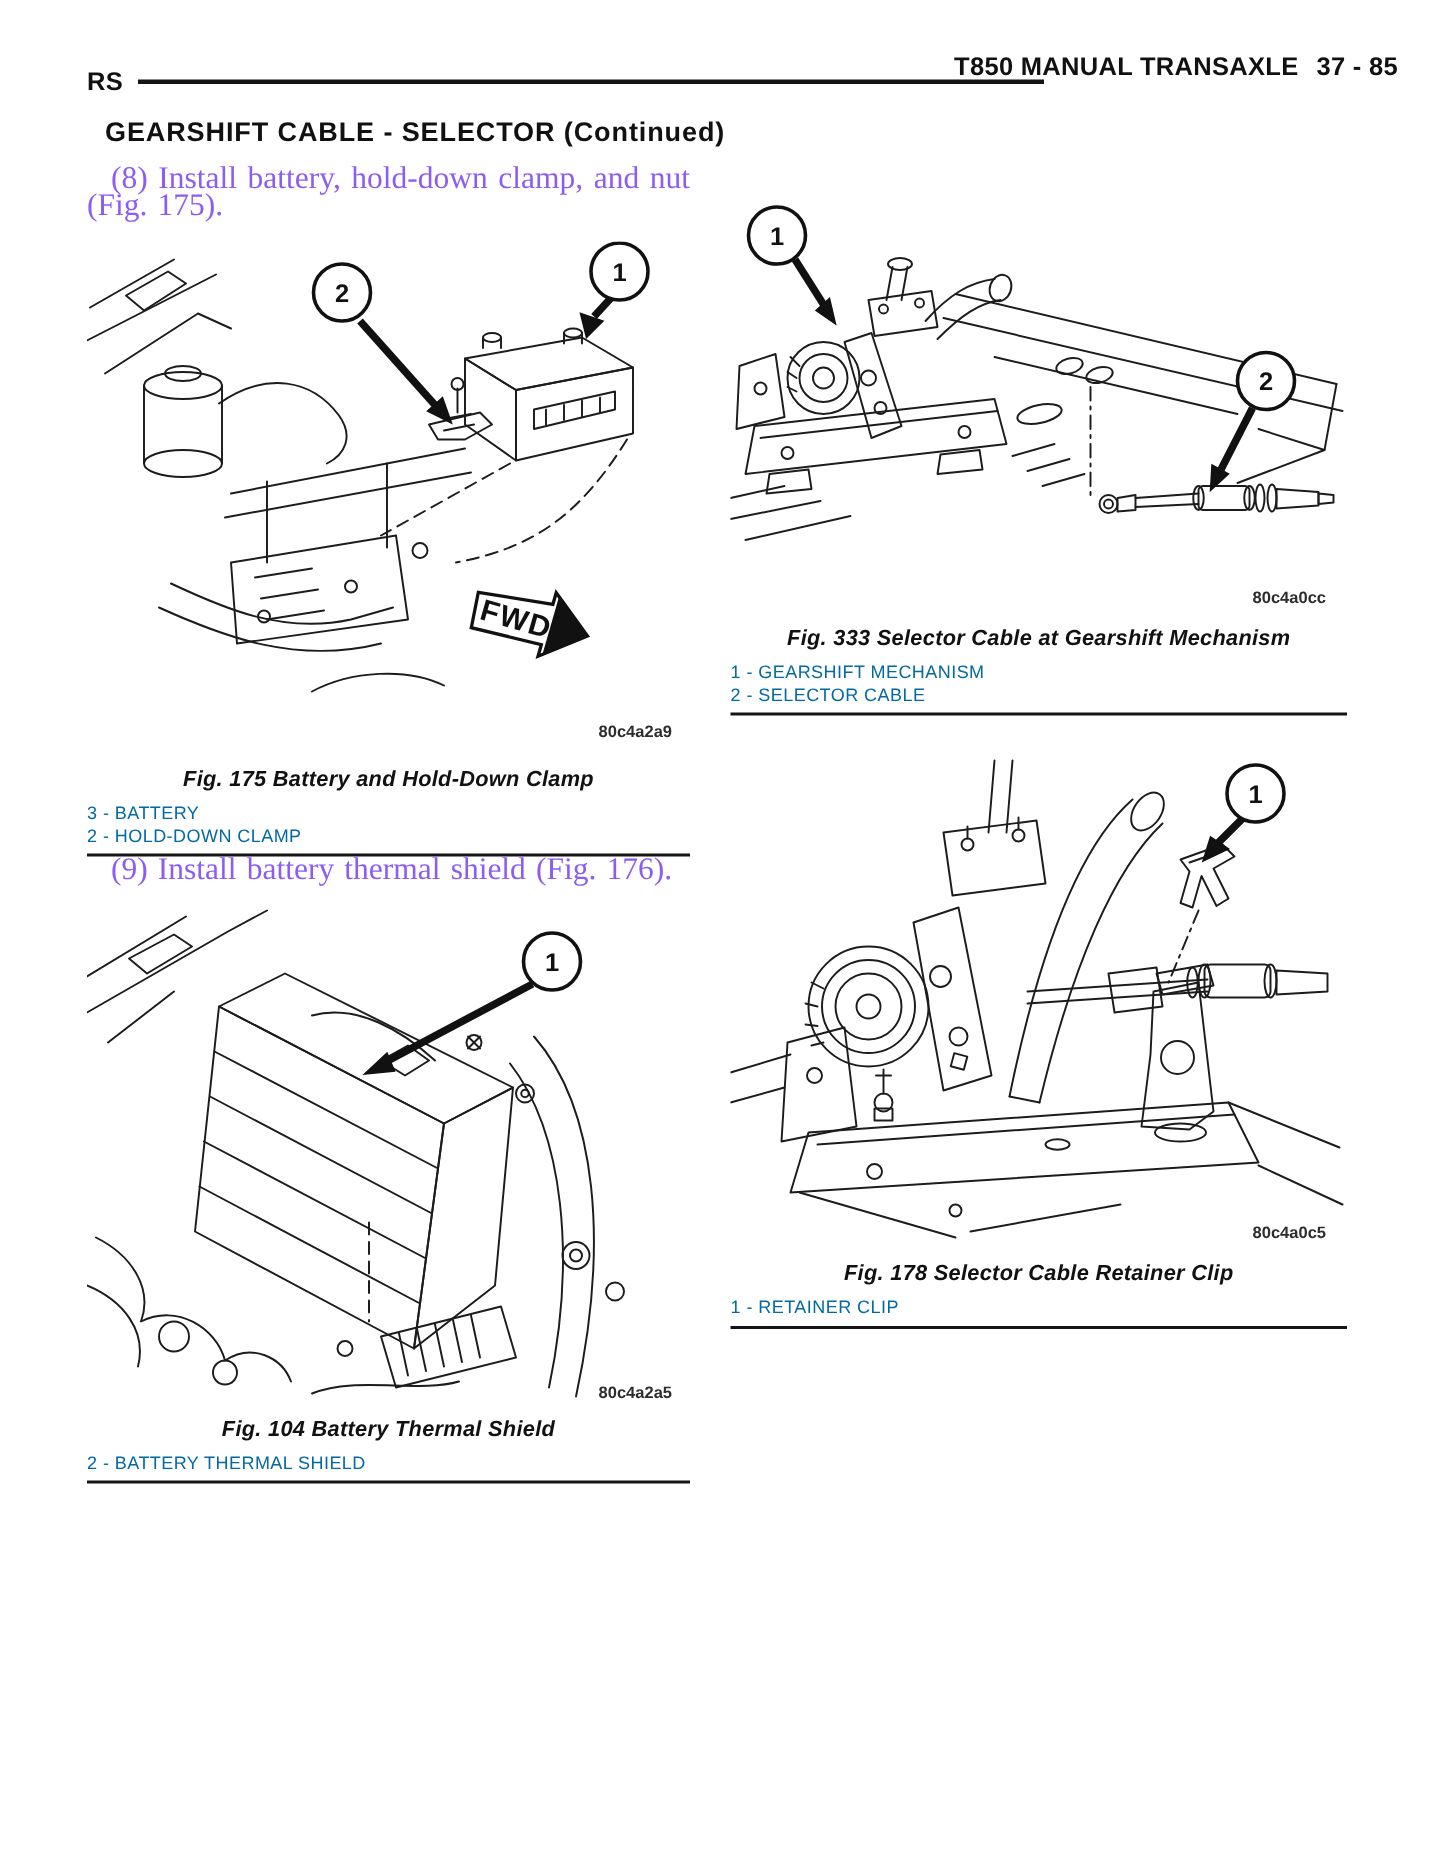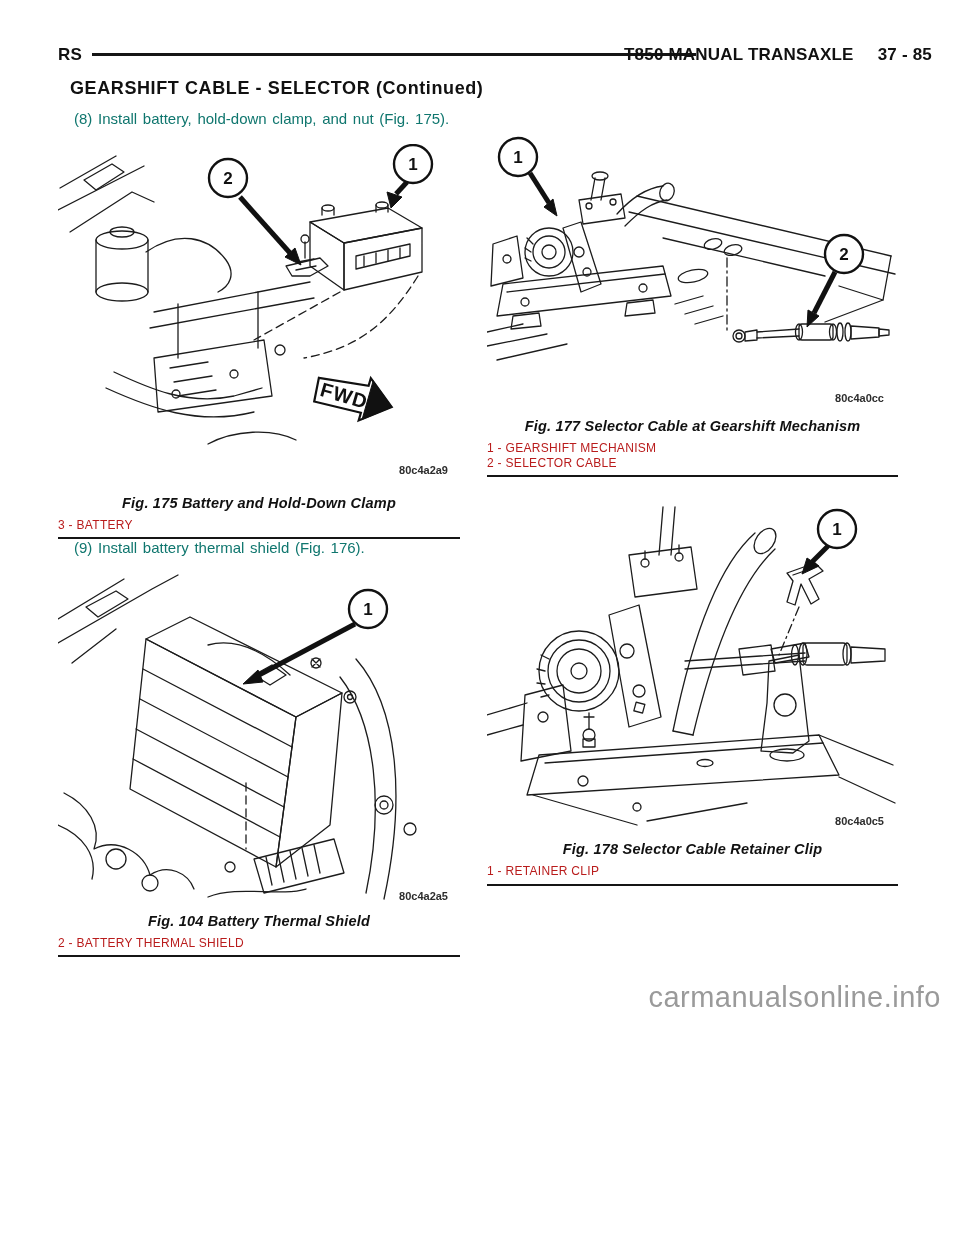--- a/index.html
+++ b/index.html
@@ -4,40 +4,40 @@
 <style>
   * { box-sizing: border-box; }
   html,body { margin:0; padding:0; background:#ffffff; }
   .page {
     position:relative; width:960px; height:1018px; background:#ffffff;
     font-family:"Liberation Sans", sans-serif; color:#111; overflow:hidden;
   }
   
   .hdr-model { position:absolute; top:46px; left:58px; font:bold 17px/18px "Liberation Sans",sans-serif; letter-spacing:.3px; }
   .hdr-rule  { position:absolute; top:53px; left:92px; width:604px; height:3px; background:#151515; }
-  .hdr-right { position:absolute; top:46px; left:640px; width:292px; display:flex; justify-content:flex-end; gap:24px;
+  .hdr-right { position:absolute; top:36px; left:640px; width:292px; display:flex; justify-content:flex-end; gap:12px;
                font:bold 17px/18px "Liberation Sans",sans-serif; letter-spacing:.2px; white-space:nowrap; }
   .section-title { position:absolute; top:78px; left:70px; font:bold 18px/20px "Liberation Sans",sans-serif; letter-spacing:.6px; }
 
   .col { position:absolute; top:110px; }
   .col-left  { left:58px;  width:402px; }
   .col-right { left:487px; width:411px; }
 
   p.body {
-    margin:0; font-family:Liberation Sans, sans-serif; font-size:15px; line-height:17.5px;
-    text-align:justify; text-indent:16px; word-spacing:1.5px; color:#0f766e;
+    margin:0; font-family:Liberation Serif, serif; font-size:21px; line-height:17.5px;
+    text-align:justify; text-indent:16px; word-spacing:1.5px; color:#8b5cf6;
   }
   .figure { margin:0; }
   .fig-svg { display:block; }
   .fig-caption {
     text-align:center; font:bold italic 14.5px/16px "Liberation Sans",sans-serif;
     font-style:italic; margin-top:6px; letter-spacing:.2px;
   }
   .legend { margin-top:7px; padding-bottom:5px; border-bottom:2px solid #151515; }
-  .legend-item { font:12px/14.5px "Liberation Sans",sans-serif; letter-spacing:.3px; color:#b91c1c; }
+  .legend-item { font:12px/14.5px "Liberation Sans",sans-serif; letter-spacing:.3px; color:#0369a1; }
   .mt14 { margin-top:14px; }
   .mt16 { margin-top:16px; }
   .mt10 { margin-top:10px; }
   .mt26 { margin-top:26px; }
 
   .watermark {
     position:absolute; right:19px; bottom:5px; font:29px/32px "Liberation Sans",sans-serif;
     color:#9a9a9a; letter-spacing:.5px;
   }
 
@@ -137,20 +137,21 @@
           <line class="c-line" x1="349" y1="38" x2="338" y2="50"></line>
           <polygon class="c-head" points="333,64 329,48 344,53"></polygon>
           <circle class="callout-circle" cx="355" cy="20" r="19"></circle>
           <text class="callout-num" x="355" y="26">1</text>
         </g>
         <text class="figcode" x="390" y="330" text-anchor="end">80c4a2a9</text>
       </svg>
       <div class="fig-caption">Fig. 175 Battery and Hold-Down Clamp</div>
       <div class="legend">
         <div class="legend-item">3 - BATTERY</div>
+        <div class="legend-item">2 - HOLD-DOWN CLAMP</div>
       </div>
     </div>
 
     <p class="body mt14">(9) Install battery thermal shield (Fig. 176).</p>
 
     <div class="figure mt10">
       <svg class="fig-svg" width="402" height="340" viewBox="0 0 402 340">
         <g class="art">
           <path d="M0,52 L66,12"></path>
             <path d="M0,76 L94,22 L120,8"></path>
@@ -267,21 +268,21 @@
           <text class="callout-num" x="31" y="37">1</text>
         </g>
         <g>
           <line class="c-line" x1="348" y1="146" x2="327" y2="187"></line>
           <polygon class="c-head" points="320,201 321,184 332,190"></polygon>
           <circle class="callout-circle" cx="357" cy="128" r="19"></circle>
           <text class="callout-num" x="357" y="134">2</text>
         </g>
         <text class="figcode" x="397" y="276" text-anchor="end">80c4a0cc</text>
       </svg>
-      <div class="fig-caption">Fig. 177 Selector Cable at Gearshift Mechanism</div>
+      <div class="fig-caption">Fig. 333 Selector Cable at Gearshift Mechanism</div>
       <div class="legend">
         <div class="legend-item">1 - GEARSHIFT MECHANISM</div>
         <div class="legend-item">2 - SELECTOR CABLE</div>
       </div>
     </div>
 
     <div class="figure mt26">
       <svg class="fig-svg" width="411" height="332" viewBox="0 0 411 332">
         <g class="art">
           <path d="M176,4 L172,52 M188,4 L184,52"></path>
@@ -338,14 +339,13 @@
         </g>
         <text class="figcode" x="397" y="322" text-anchor="end">80c4a0c5</text>
       </svg>
       <div class="fig-caption">Fig. 178 Selector Cable Retainer Clip</div>
       <div class="legend">
         <div class="legend-item">1 - RETAINER CLIP</div>
       </div>
     </div>
   </div>
 
-  <div class="watermark">carmanualsonline.info</div>
 </div>
 
 </body></html>

